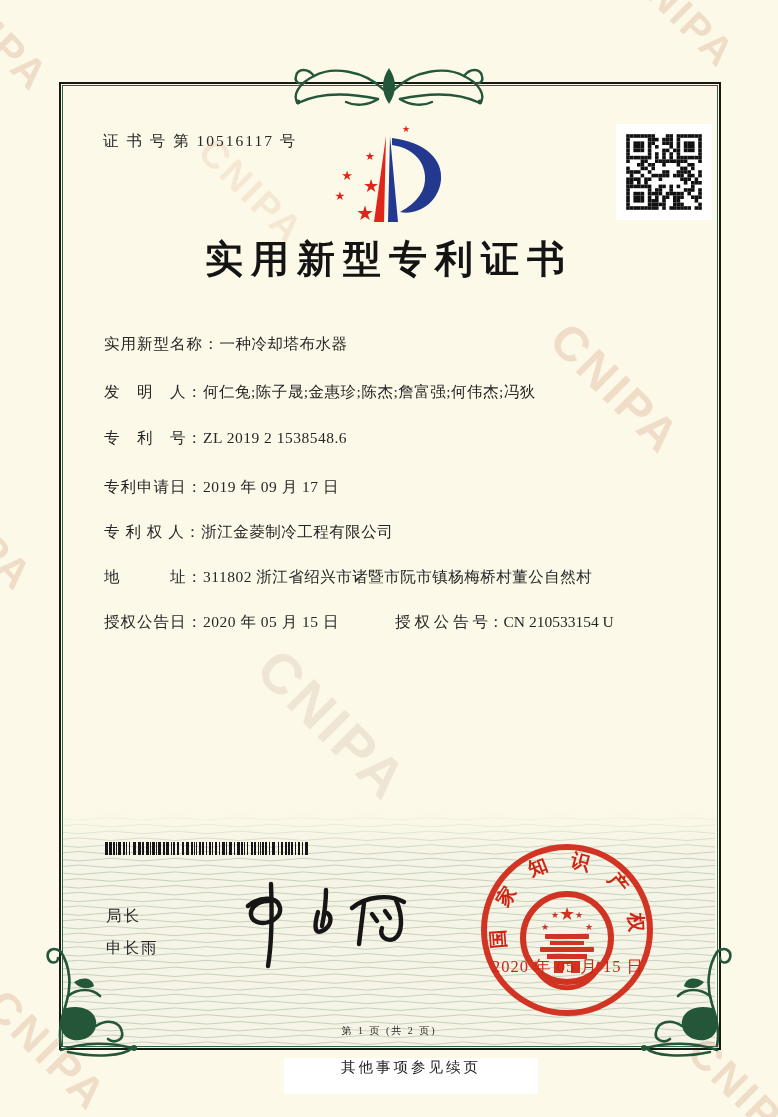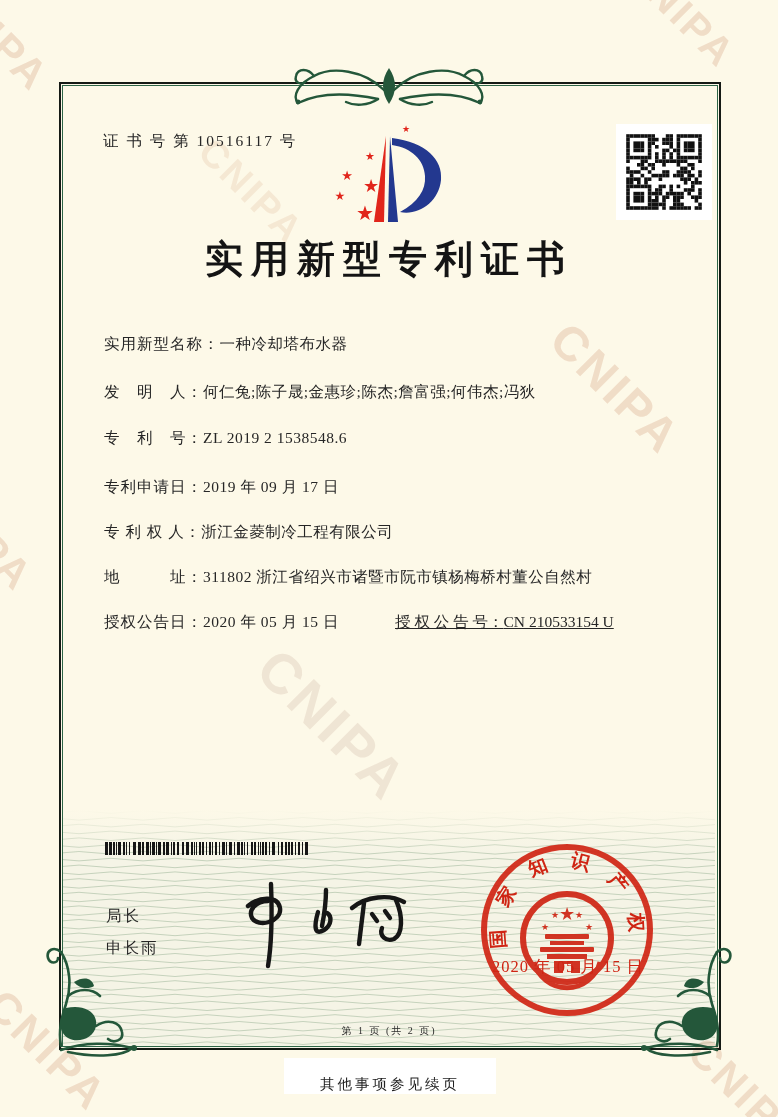--- a/index.html
+++ b/index.html
@@ -34,38 +34,38 @@
 
   .certno{left:103px;top:131px;font-size:15.5px;letter-spacing:2px;}
   .title{left:59px;top:234px;width:660px;text-align:center;font-size:38px;
          font-weight:bold;letter-spacing:8px;color:#141414;}
 
   .row{left:104px;font-size:15.5px;white-space:nowrap;}
   .row .lab{letter-spacing:1px;}
   .row .val{letter-spacing:0.5px;}
   .r1{top:334px;} .r2{top:382px;text-align:center;} .r3{top:428px;} .r4{top:477px;}
   .r5{top:522px;} .r6{top:567px;} .r7{top:612px;}
-  .rGrant{left:395px;top:612px;font-size:15.5px;white-space:nowrap;text-decoration:underline;}
+  .rGrant{left:395px;top:612px;font-size:15.5px;white-space:nowrap;}
 
   .paras{left:86px;top:652px;width:608px;font-size:15.5px;}
   .paras p{margin:0;line-height:28px;text-indent:2em;letter-spacing:0.6px;}
 
   #barcode{left:105px;top:842px;}
   .signerTitle{left:106px;top:906px;font-size:15.5px;letter-spacing:2px;}
   .signerName{left:106px;top:938px;font-size:15.5px;letter-spacing:2px;}
   #signature{left:226px;top:876px;z-index:5;}
 
   #seal{left:480px;top:843px;z-index:5;}
   .sealDate{left:473px;top:956px;width:190px;text-align:center;z-index:6;
             color:#cf2413;font-size:16.5px;letter-spacing:1px;white-space:nowrap;}
 
   .pageInfo{left:59px;top:1024px;width:660px;text-align:center;
             font-size:10px;letter-spacing:2px;color:#2c2c2c;}
-  .noteBox{left:284px;top:1058px;width:212px;height:36px;background:#ffffff;
-           display:flex;align-items:flex-end;justify-content:center;z-index:6;
+  .noteBox{left:284px;top:1058px;width:254px;height:36px;background:#ffffff;
+           display:flex;align-items:flex-start;justify-content:center;z-index:6;
            font-size:14.5px;letter-spacing:3px;color:#222;}
 
   .orn{position:absolute;z-index:5;pointer-events:none;}
   #qr{position:absolute;left:616px;top:124px;z-index:4;}
   #logo{position:absolute;left:330px;top:120px;z-index:4;}
 </style>
 </head>
 <body>
 
 <div class="wm wm1">CNIPA</div>

